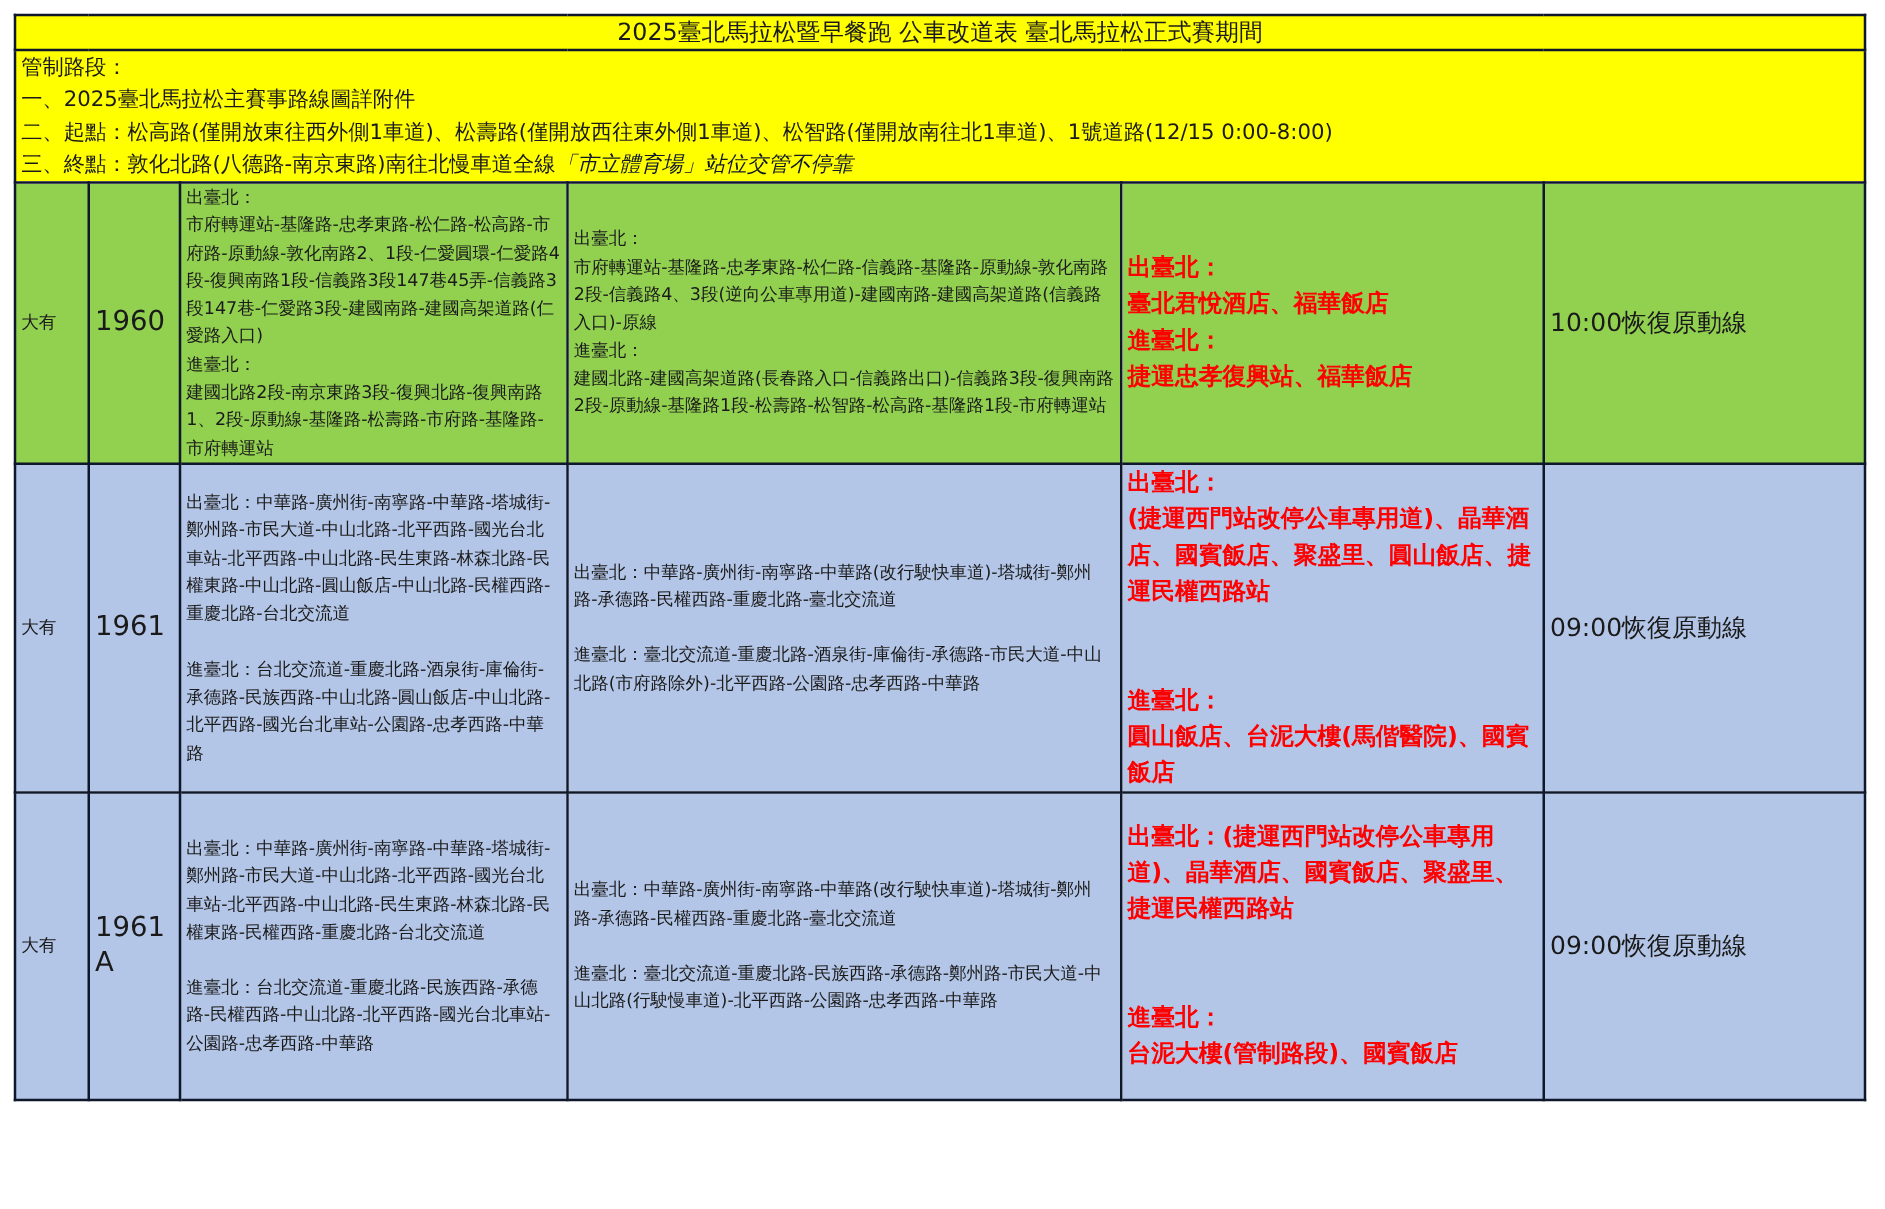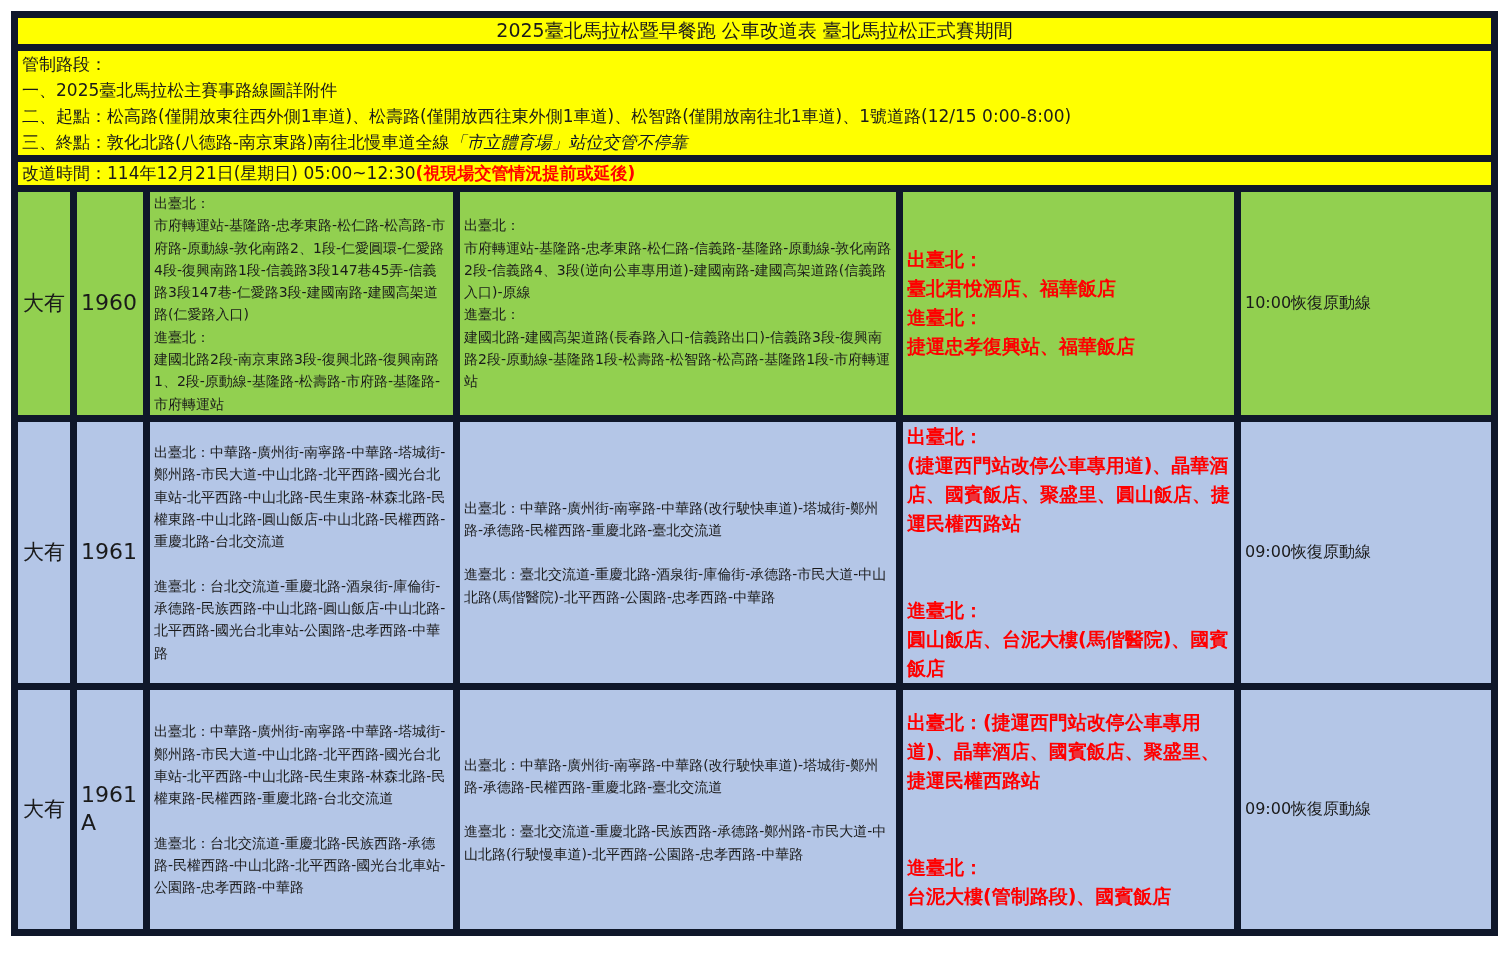--- a/index.html
+++ b/index.html
@@ -1,38 +1,38 @@
 <!DOCTYPE html>
 <html><head>
 <meta charset="utf-8">
 <style>
   html, body { margin: 0; padding: 0; background: #ffffff; }
   body { width: 1508px; height: 967px; position: relative; overflow: hidden;
          font-family: "DejaVu Sans", "Liberation Sans", sans-serif; color: #1a1a1a; }
   table.sched { position: absolute; left: 11px; top: 11px; width: 1480px;
                 border-collapse: collapse; table-layout: fixed; }
-  table.sched td { border: 7px solid #0f172a; padding: 0 4px; vertical-align: middle;
+  table.sched td { border: 2px solid #0f172a; padding: 0 4px; vertical-align: middle;
                    overflow: hidden; }
   .yellow { background: #ffff00; }
   .blue { background: #b4c6e7; }
   .green { background: #92d050; }
   .red { color: #0f172a; font-style: italic; }
   .redbold { color: #ff0000; font-weight: bold; }
   .title-cell { text-align: center; font-size: 19px; height: 26px; }
   .info-cell { font-size: 17px; line-height: 26px; padding-top: 0; padding-bottom: 0; margin-left: 40px; }
   .line { display: block; white-space: nowrap; }
   .row-one { font-size: 17px; height: 23px; white-space: nowrap; }
-  .company { font-size: 21px; text-align: center; padding: 0 2px; }
+  .company { font-size: 14px; text-align: left; padding: 0 2px; }
   .routeno { font-size: 22px; line-height: 28px; }
   .route { font-size: 14px; line-height: 22.3px; padding-left: 4px; padding-right: 2px; }
   .route .para { display: block; }
   .route .gap { display: block; height: 22px; }
   .stops { font-size: 19px; line-height: 29px; font-weight: bold; color: #ff0000; padding-left: 4px; }
   .stops .gap { display: block; height: 29px; }
-  .resume { font-size: 16px; }
+  .resume { font-size: 20px; }
 </style>
 </head>
 <body>
 
 <table class="sched">
   <colgroup>
     <col style="width:59px">
     <col style="width:73px">
     <col style="width:310px">
     <col style="width:443px">
@@ -47,23 +47,20 @@
 
   <tr style="height:106px">
     <td colspan="6" class="yellow info-cell">
       <span class="line">管制路段：</span>
       <span class="line">一、2025臺北馬拉松主賽事路線圖詳附件</span>
       <span class="line">二、起點：松高路(僅開放東往西外側1車道)、松壽路(僅開放西往東外側1車道)、松智路(僅開放南往北1車道)、1號道路(12/15 0:00-8:00)</span>
       <span class="line"><span>三、終點：敦化北路(八德路-南京東路)南往北慢車道全線</span><span class="red">「市立體育場」站位交管不停靠</span></span>
     </td>
   </tr>
 
-  <tr>
-    <td colspan="6" class="yellow row-one"><span>改道時間：114年12月21日(星期日) 05:00~12:30</span><span class="redbold">(視現場交管情況提前或延後)</span></td>
-  </tr>
 
 
 
   <tr class="green" style="height:223px">
     <td class="company">大有</td>
     <td class="routeno">1960</td>
     <td class="route">
       <span class="para">出臺北：</span>
       <span class="para">市府轉運站-基隆路-忠孝東路-松仁路-松高路-市府路-原動線-敦化南路2、1段-仁愛圓環-仁愛路4段-復興南路1段-信義路3段147巷45弄-信義路3段147巷-仁愛路3段-建國南路-建國高架道路(仁愛路入口)</span>
       <span class="para">進臺北：</span>
@@ -88,21 +85,21 @@
     <td class="company">大有</td>
     <td class="routeno">1961</td>
     <td class="route">
       <span class="para">出臺北：中華路-廣州街-南寧路-中華路-塔城街-鄭州路-市民大道-中山北路-北平西路-國光台北車站-北平西路-中山北路-民生東路-林森北路-民權東路-中山北路-圓山飯店-中山北路-民權西路-重慶北路-台北交流道</span>
       <span class="gap"></span>
       <span class="para">進臺北：台北交流道-重慶北路-酒泉街-庫倫街-承德路-民族西路-中山北路-圓山飯店-中山北路-北平西路-國光台北車站-公園路-忠孝西路-中華路</span>
     </td>
     <td class="route">
       <span class="para">出臺北：中華路-廣州街-南寧路-中華路(改行駛快車道)-塔城街-鄭州路-承德路-民權西路-重慶北路-臺北交流道</span>
       <span class="gap"></span>
-      <span class="para">進臺北：臺北交流道-重慶北路-酒泉街-庫倫街-承德路-市民大道-中山北路(馬偕醫院)-北平西路-公園路-忠孝西路-中華路</span>
+      <span class="para">進臺北：臺北交流道-重慶北路-酒泉街-庫倫街-承德路-市民大道-中山北路(市府路除外)-北平西路-公園路-忠孝西路-中華路</span>
     </td>
     <td class="stops">
       <span style="display:block">出臺北：</span>
       <span style="display:block">(捷運西門站改停公車專用道)、晶華酒店、國賓飯店、聚盛里、圓山飯店、捷運民權西路站</span>
       <span class="gap"></span>
       <span class="gap"></span>
       <span style="display:block">進臺北：</span>
       <span style="display:block">圓山飯店、台泥大樓(馬偕醫院)、國賓飯店</span>
     </td>
     <td class="resume">09:00恢復原動線</td>

